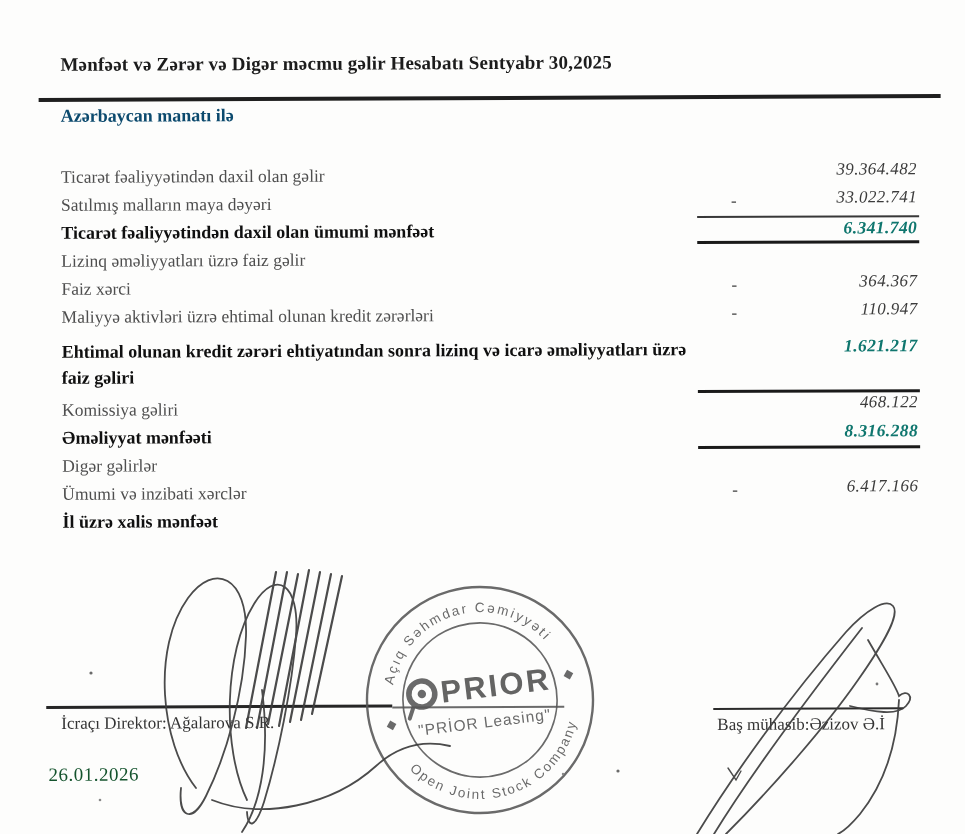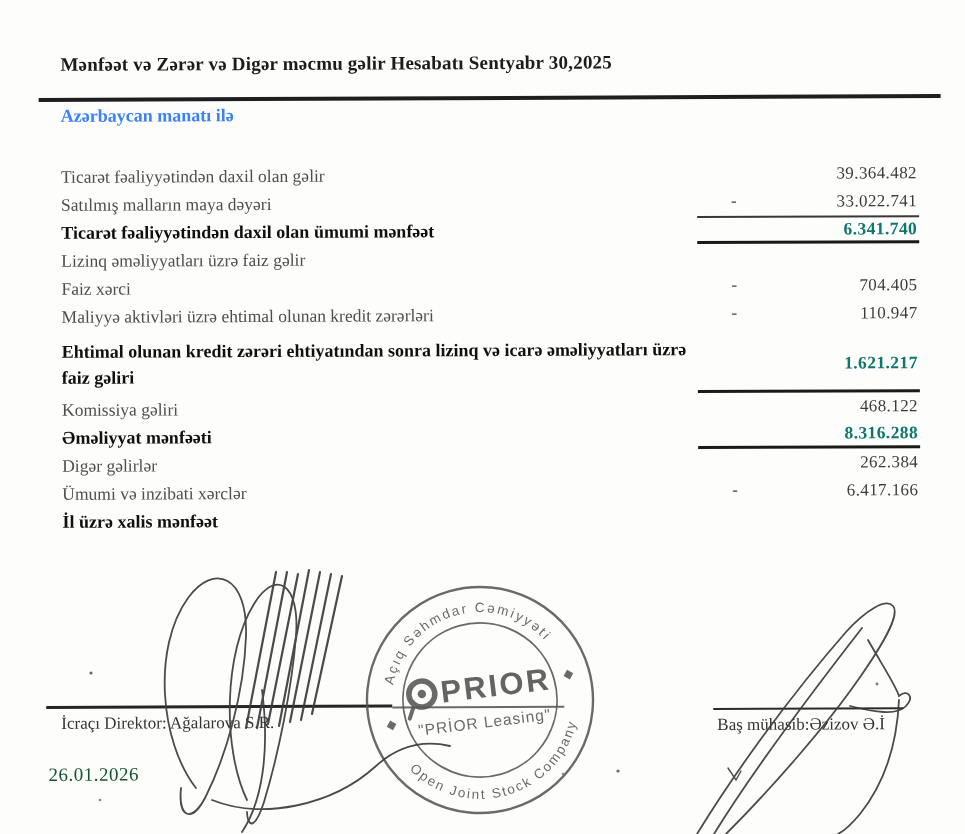--- a/index.html
+++ b/index.html
@@ -7,28 +7,28 @@
     position:relative;width:965px;height:834px;margin:0 auto;
     background:#fdfdfc;overflow:hidden;
     font-family:"Liberation Serif",serif;color:#222;padding-left:16px;
   }
   .doc{position:absolute;left:0;top:0;width:100%;height:100%;transform:rotate(-0.25deg);}
   .title{
     position:absolute;left:62px;top:52px;margin:0;
     font-size:19px;font-weight:bold;color:#1c1c1c;letter-spacing:.2px;
   }
   .hrule{position:absolute;left:40px;top:96px;width:902px;height:3.5px;background:#1f1f1f;}
-  .subtitle{position:absolute;left:62px;top:104px;font-size:18px;font-weight:bold;color:#3b82f6;}
+  .subtitle{position:absolute;left:62px;top:104px;font-size:18px;font-weight:bold;color:#0c4a6e;}
   .table{position:absolute;left:62px;top:161px;width:858px;}
   .row{display:flex;align-items:stretch;min-height:28px;font-size:17.5px;color:#4e4e4e;}
   .row.bold{color:#101010;font-weight:bold;font-size:18px;}
   .label{width:636px;line-height:28px;}
   .amount{
-    width:222px;position:relative;display:flex;align-items:center;justify-content:flex-end;
-    font-size:17px;color:#3c3c3c;letter-spacing:.4px;padding-right:2px;box-sizing:border-box;
+    width:222px;position:relative;display:flex;align-items:flex-start;justify-content:flex-end;
+    font-size:17px;color:#3c3c3c;letter-spacing:.4px;padding-right:2px;box-sizing:border-box;font-style:italic;
   }
   .row.bold .amount{color:#0f766e;font-weight:bold;font-size:17.5px;}
   .minus{position:absolute;left:34px;top:50%;transform:translateY(-54%);}
   .ra{border-top:2px solid #383838;}
   .rb{border-bottom:3px solid #1a1a1a;}
   .row.tall{margin-top:8px;}
   .row.tall .label{line-height:26px;padding-bottom:5px;}
   .sig-line-left{position:absolute;left:45px;top:704px;width:346px;height:3px;background:#262626;}
   .sig-line-left-ext{position:absolute;left:391px;top:706px;width:172px;height:2px;background:#6a6a6a;}
   .sig-role-left{position:absolute;left:60px;top:712px;font-size:17px;color:#343434;}
@@ -69,21 +69,21 @@
             <span class="val">6.341.740</span>
           </div>
         </div>
         <div class="row">
           <span class="label">Lizinq əməliyyatları üzrə faiz gəlir</span>
         </div>
         <div class="row">
           <span class="label">Faiz xərci</span>
           <div class="amount">
             <span class="minus">-</span>
-            <span class="val">704.405</span>
+            <span class="val">364.367</span>
           </div>
         </div>
         <div class="row">
           <span class="label">Maliyyə aktivləri üzrə ehtimal olunan kredit zərərləri</span>
           <div class="amount">
             <span class="minus">-</span>
             <span class="val">110.947</span>
           </div>
         </div>
         <div class="row bold tall">
@@ -102,24 +102,20 @@
         </div>
         <div class="row bold">
           <span class="label">Əməliyyat mənfəəti</span>
           <div class="amount rb">
             <span class="minus"></span>
             <span class="val">8.316.288</span>
           </div>
         </div>
         <div class="row">
           <span class="label">Digər gəlirlər</span>
-          <div class="amount">
-            <span class="minus"></span>
-            <span class="val">262.384</span>
-          </div>
         </div>
         <div class="row">
           <span class="label">Ümumi və inzibati xərclər</span>
           <div class="amount">
             <span class="minus">-</span>
             <span class="val">6.417.166</span>
           </div>
         </div>
         <div class="row bold">
           <span class="label">İl üzrə xalis mənfəət</span>

